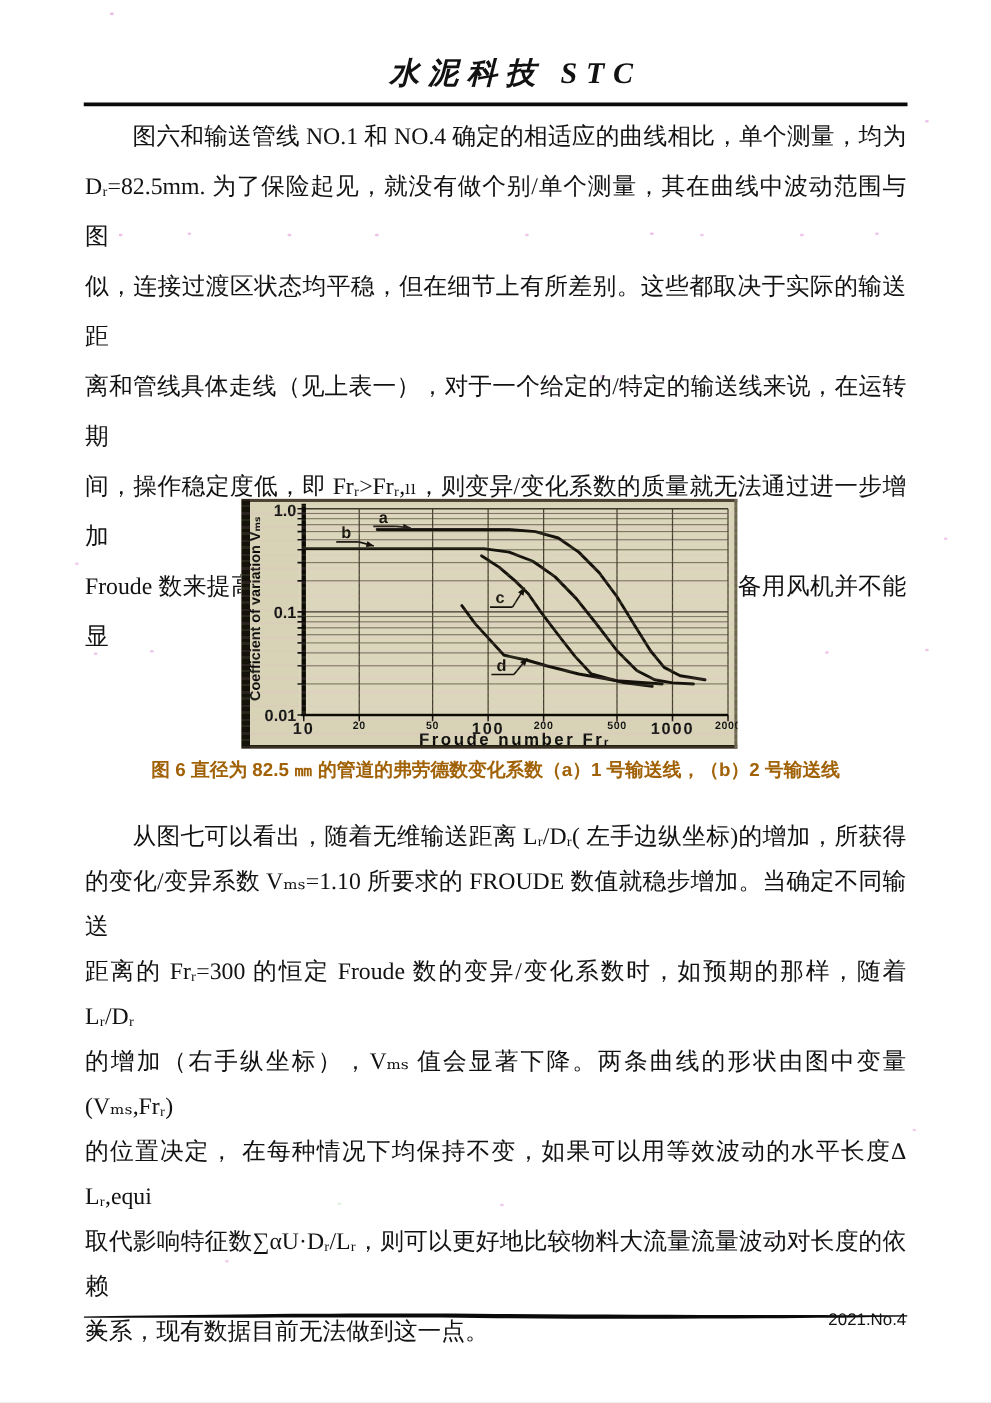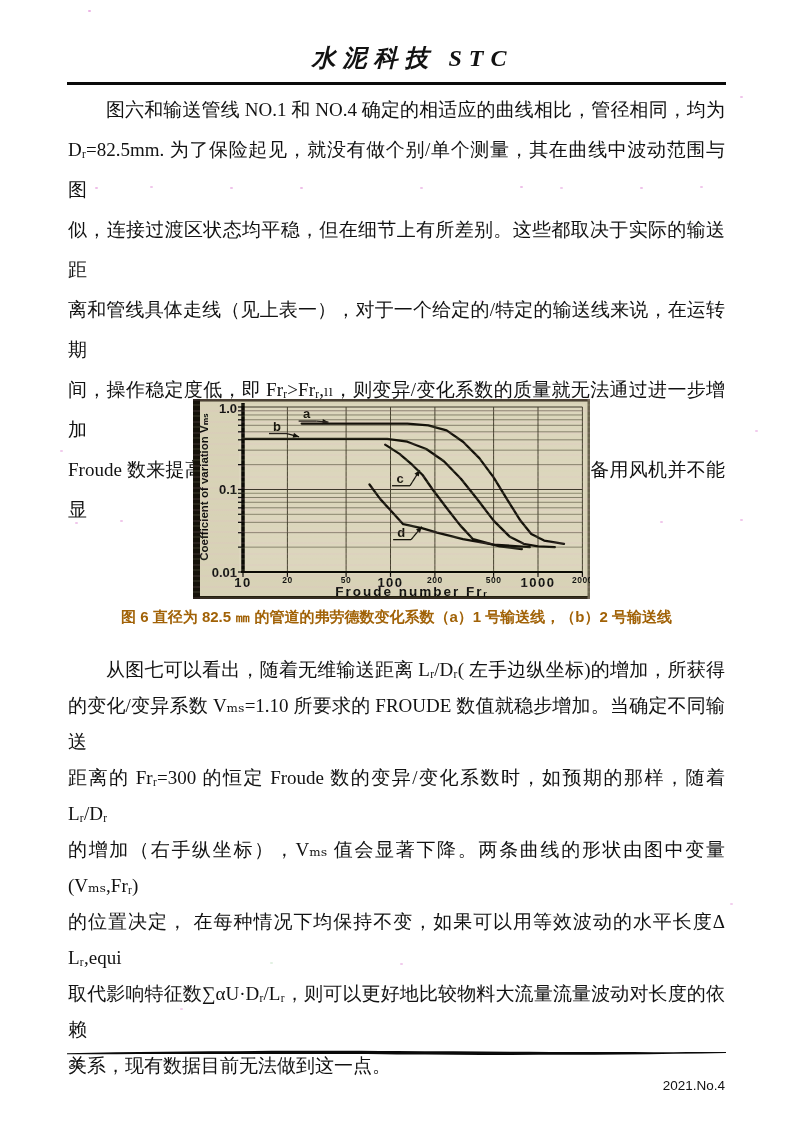--- a/index.html
+++ b/index.html
@@ -36,21 +36,21 @@
     font-family:"Liberation Sans","DejaVu Sans",sans-serif;
     font-size:15px;font-weight:bold;line-height:30px;color:#a16207;
   }
   
   .footer-rule{position:absolute;left:67px;top:1049px;}
   .footer-page{
     position:absolute;left:68px;top:1058px;width:657px;
     font-family:Liberation Mono, monospace;font-size:13px;
   }
   .footer-issue{
-    position:absolute;left:68px;top:1078px;width:657px;text-align:right;
+    position:absolute;left:68px;top:1048px;width:657px;text-align:right;
     font-family:"Liberation Sans","DejaVu Sans",sans-serif;font-size:13.5px;
   }
   
   .speckles{
     position:absolute;left:0;top:0;width:3px;height:2px;background:transparent;border-radius:1px;
     box-shadow:
       88px 10px 0 rgba(205,70,190,.40), 740px 96px 0 rgba(205,70,190,.32),
       95px 187px 0 rgba(205,70,190,.35), 150px 186px 0 rgba(205,70,190,.30),
       230px 187px 0 rgba(205,70,190,.33), 300px 187px 0 rgba(205,70,190,.35),
       420px 187px 0 rgba(205,70,190,.30), 520px 186px 0 rgba(205,70,190,.34),
@@ -66,21 +66,21 @@
 </style>
 </head>
 <body>
 
 <div class="page">
 
   <div class="title">水泥科技 STC</div>
   <div class="title-rule"></div>
 
   <div class="para" id="para1">
-      <div class="line indent">图六和输送管线 NO.1 和 NO.4 确定的相适应的曲线相比，管径相同，均为</div>
+      <div class="line indent">图六和输送管线 NO.1 和 NO.4 确定的相适应的曲线相比，单个测量，均为</div>
       <div class="line">Dᵣ=82.5mm. 为了保险起见，就没有做个别/单个测量，其在曲线中波动范围与图</div>
       <div class="line">似，连接过渡区状态均平稳，但在细节上有所差别。这些都取决于实际的输送距</div>
       <div class="line">离和管线具体走线（见上表一），对于一个给定的/特定的输送线来说，在运转期</div>
       <div class="line">间，操作稳定度低，即 Frᵣ&gt;Frᵣ,ₗₗ，则变异/变化系数的质量就无法通过进一步增加</div>
       <div class="line">Froude 数来提高。这就和作者的工作经验很吻合，即启动一台备用风机并不能显</div>
     </div>
 
   <div class="figure">
     <svg id="chart-svg" width="397" height="200" viewBox="0 0 397 200">
         <rect x="0" y="0" width="397" height="200" fill="#d8d2b7"></rect>

